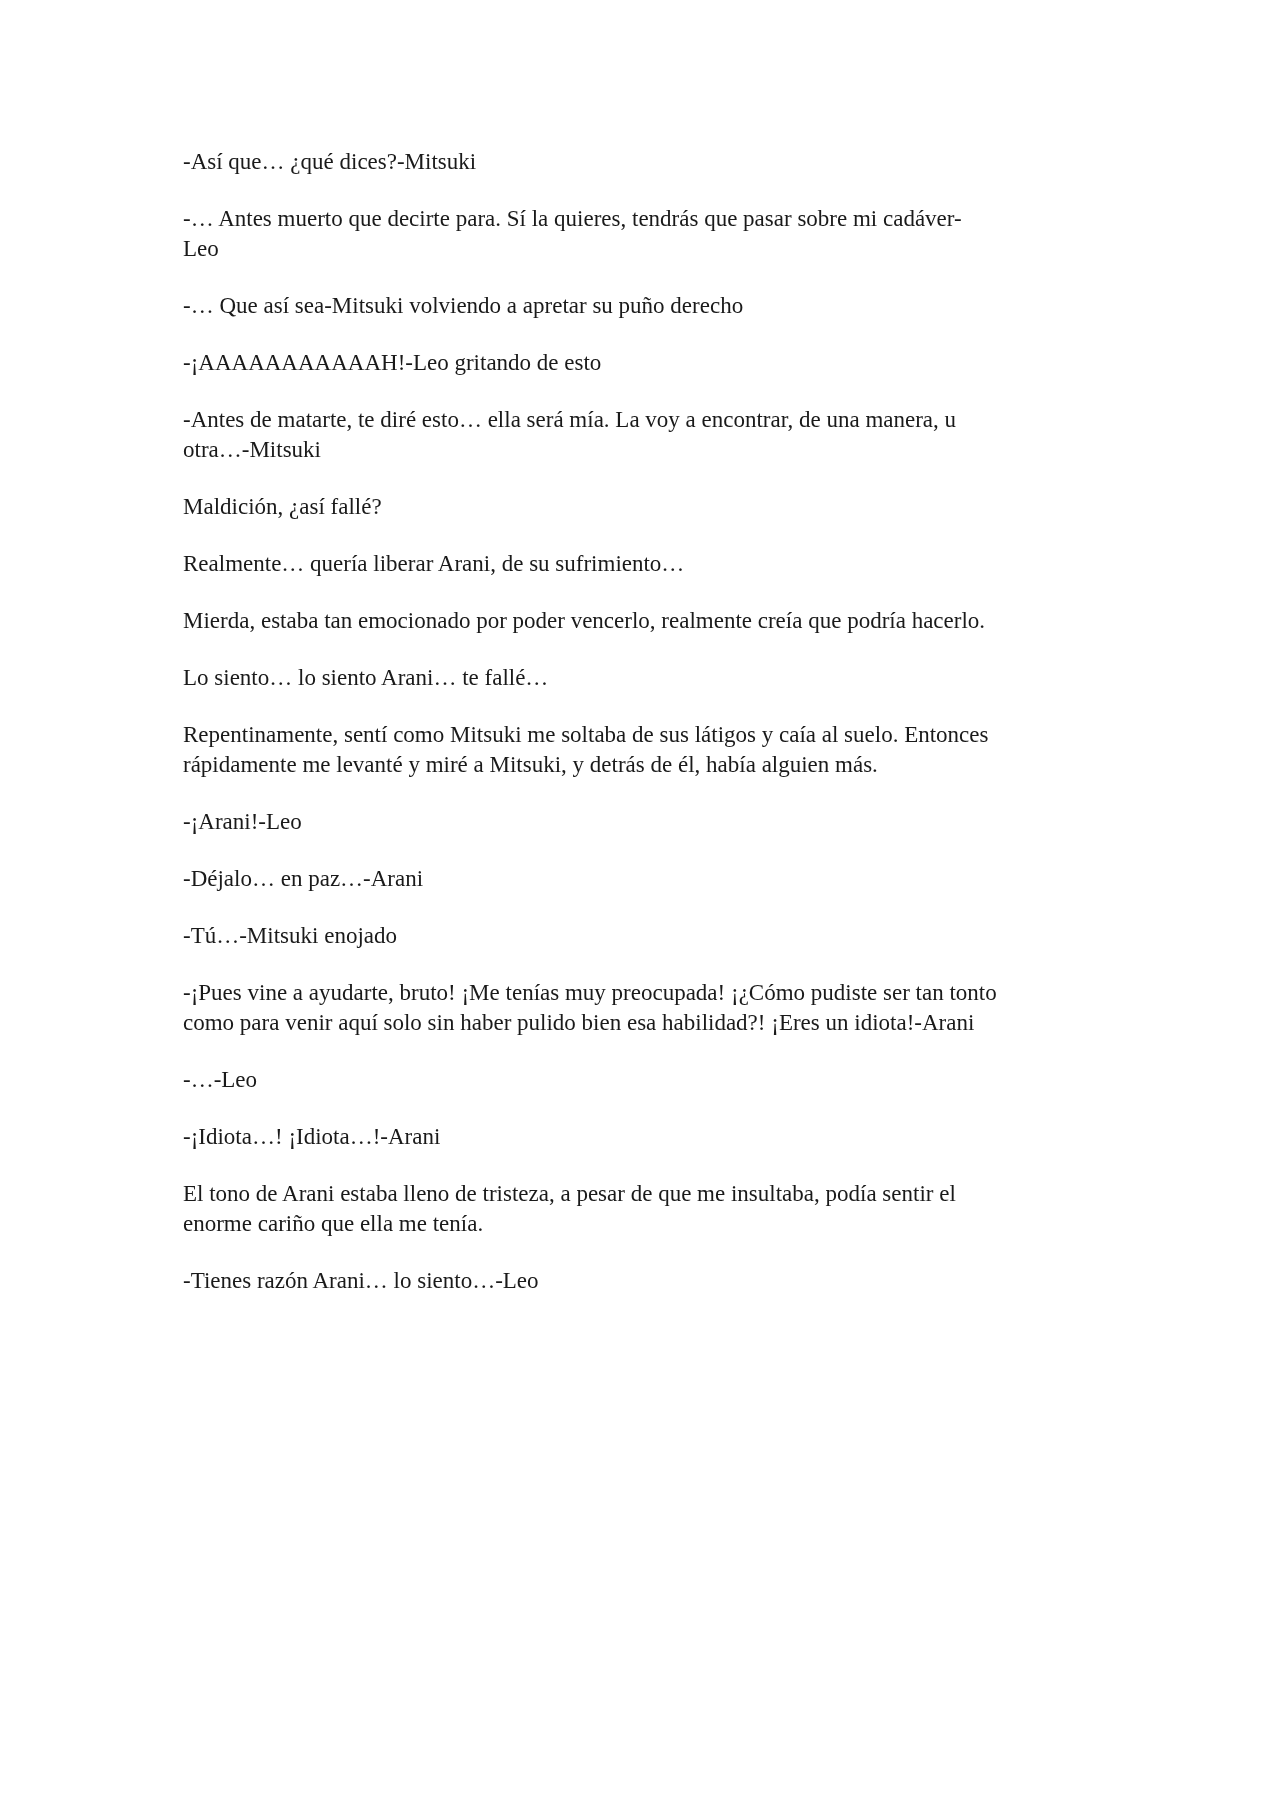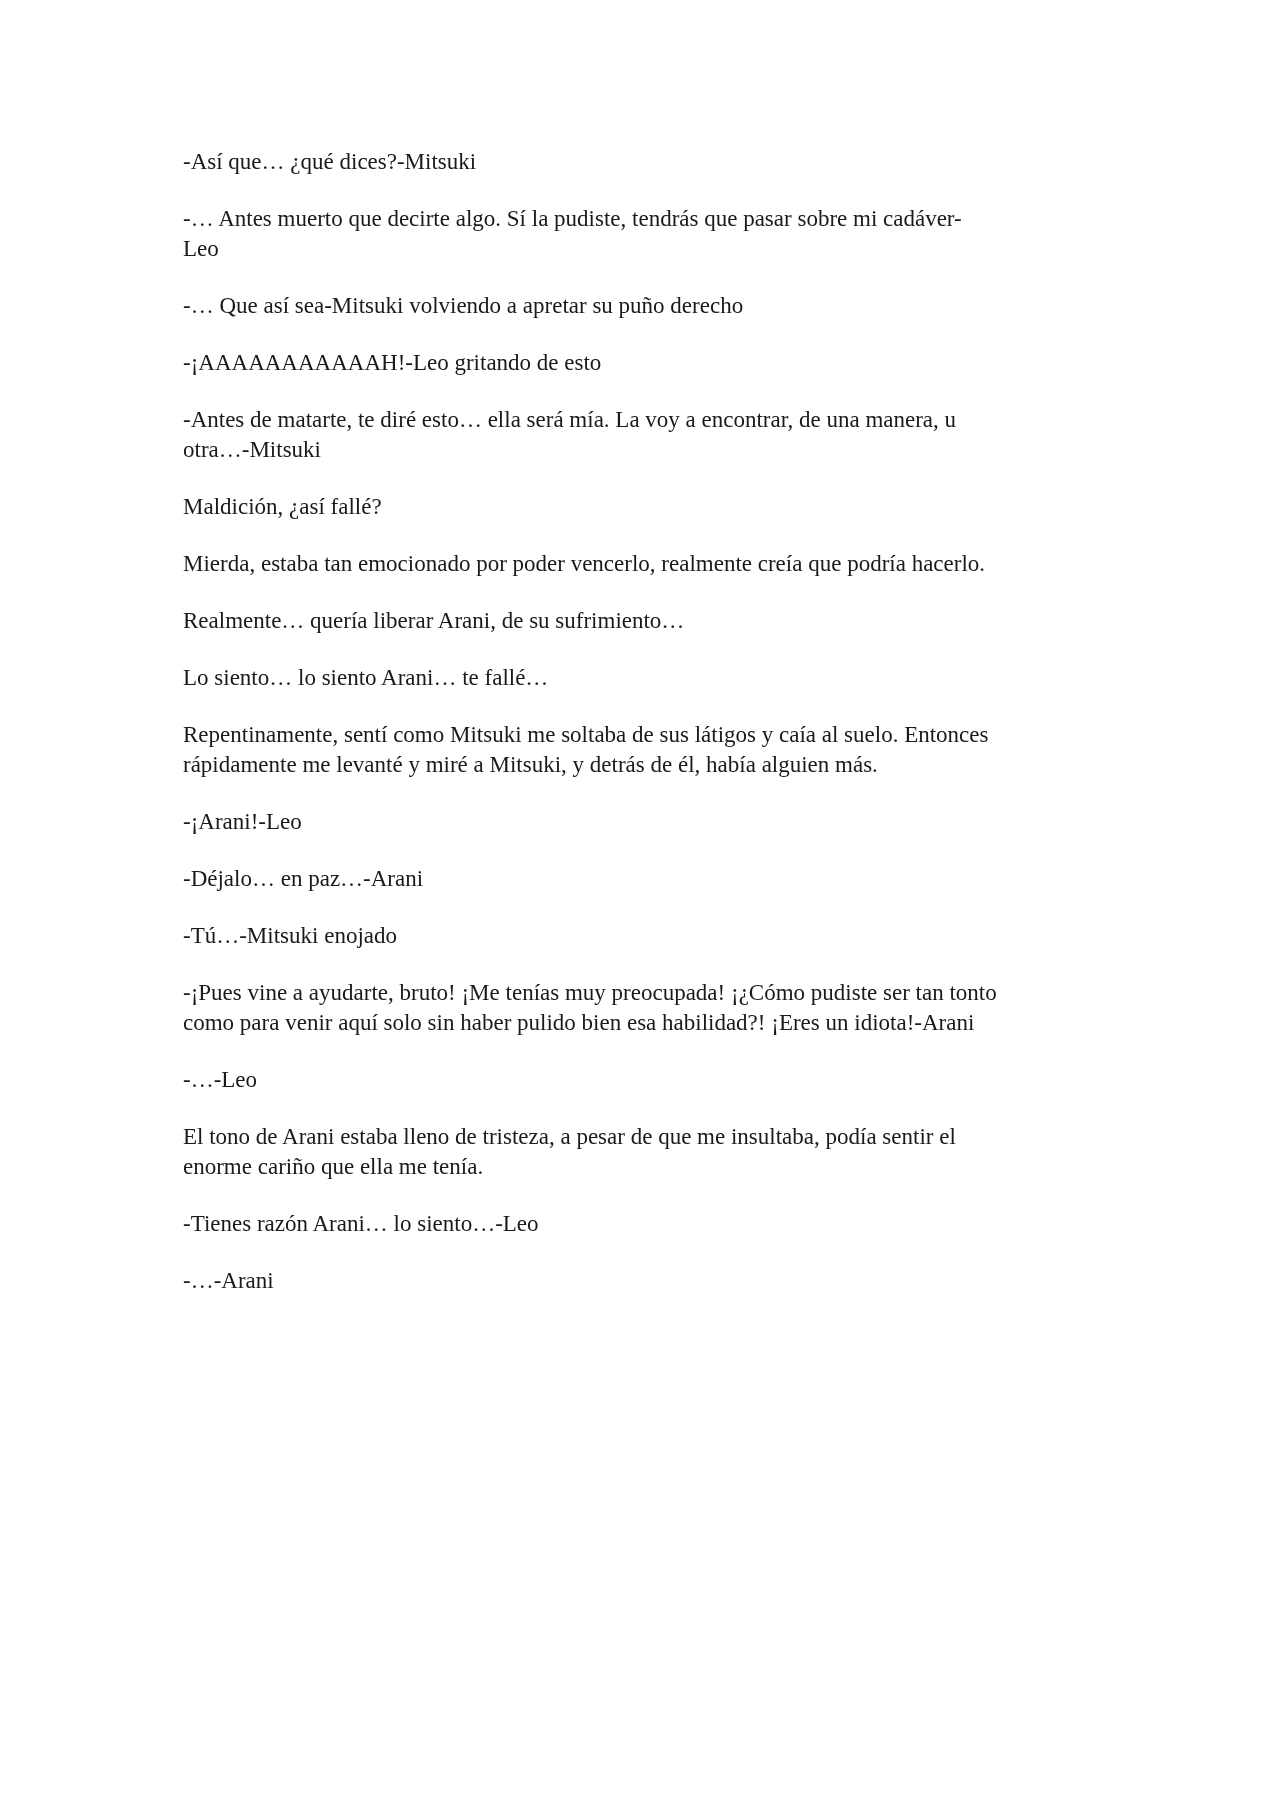--- a/index.html
+++ b/index.html
@@ -29,36 +29,37 @@
     color: #1a1a1a;
     white-space: pre-line;
   }
 </style>
 </head>
 <body>
 
 <div class="page">
   <div class="text-block">
     <p class="para">-Así que… ¿qué dices?-Mitsuki</p>
-    <p class="para">-… Antes muerto que decirte algo. Sí la pudiste, tendrás que pasar sobre mi cadáver-
+    <p class="para">-… Antes muerto que decirte para. Sí la quieres, tendrás que pasar sobre mi cadáver-
 Leo</p>
     <p class="para">-… Que así sea-Mitsuki volviendo a apretar su puño derecho</p>
     <p class="para">-¡AAAAAAAAAAAH!-Leo gritando de esto</p>
     <p class="para">-Antes de matarte, te diré esto… ella será mía. La voy a encontrar, de una manera, u
 otra…-Mitsuki</p>
     <p class="para">Maldición, ¿así fallé?</p>
+    <p class="para">Realmente… quería liberar Arani, de su sufrimiento…</p>
     <p class="para">Mierda, estaba tan emocionado por poder vencerlo, realmente creía que podría hacerlo.</p>
-    <p class="para">Realmente… quería liberar Arani, de su sufrimiento…</p>
     <p class="para">Lo siento… lo siento Arani… te fallé…</p>
     <p class="para">Repentinamente, sentí como Mitsuki me soltaba de sus látigos y caía al suelo. Entonces
 rápidamente me levanté y miré a Mitsuki, y detrás de él, había alguien más.</p>
     <p class="para">-¡Arani!-Leo</p>
     <p class="para">-Déjalo… en paz…-Arani</p>
     <p class="para">-Tú…-Mitsuki enojado</p>
     <p class="para">-¡Pues vine a ayudarte, bruto! ¡Me tenías muy preocupada! ¡¿Cómo pudiste ser tan tonto
 como para venir aquí solo sin haber pulido bien esa habilidad?! ¡Eres un idiota!-Arani</p>
     <p class="para">-…-Leo</p>
+    <p class="para">-¡Idiota…! ¡Idiota…!-Arani</p>
     <p class="para">El tono de Arani estaba lleno de tristeza, a pesar de que me insultaba, podía sentir el
 enorme cariño que ella me tenía.</p>
     <p class="para">-Tienes razón Arani… lo siento…-Leo</p>
     <p class="para">-…-Arani</p>
   </div>
 </div>
 
 </body></html>

